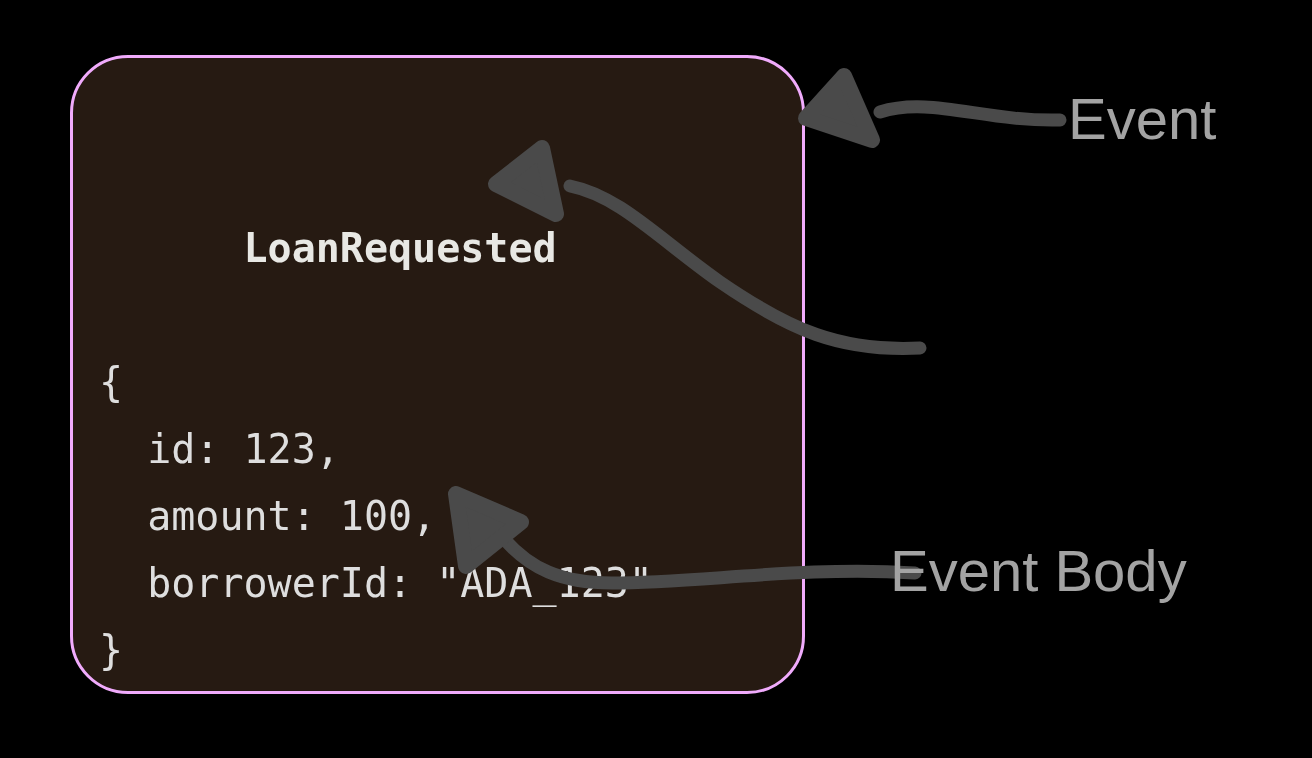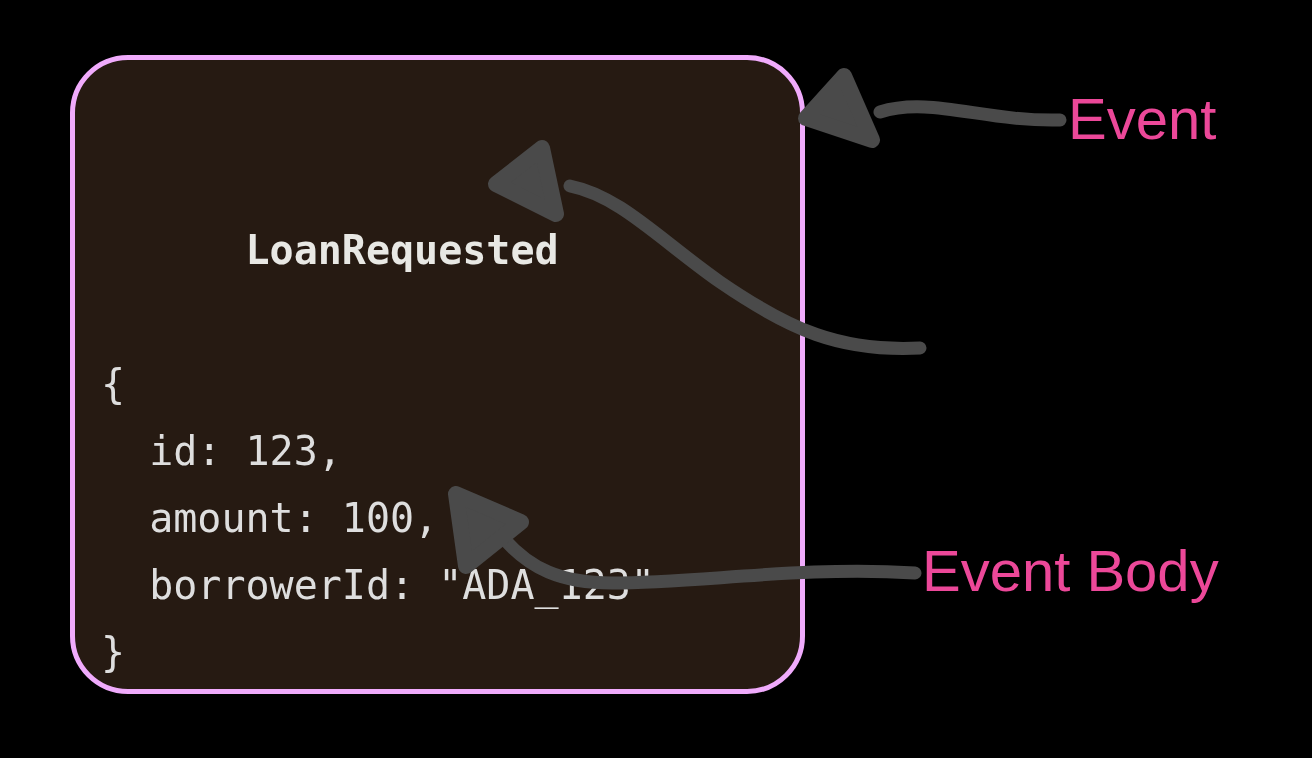--- a/index.html
+++ b/index.html
@@ -18,21 +18,21 @@
 
   
   #event-card {
     position: absolute;
     left: 70px;
     top: 55px;
     width: 735px;
     height: 639px;
     box-sizing: border-box;
     background: #261a12;
-    border: 5px solid #f0abfc;
+    border: 3px solid #f0abfc;
     border-radius: 58px;
     z-index: 2;
   }
 
   #event-code {
     position: absolute;
     left: 26px;
     top: 90px;
     right: 10px;
     margin: 0;
@@ -60,30 +60,30 @@
     width: 1312px;
     height: 758px;
     z-index: 5;
     pointer-events: none;
   }
 
   
   .annotation-label {
     position: absolute;
     z-index: 6;
-    color: #ec4899;
+    color: #a3a3a3;
     font-family: "Liberation Sans", sans-serif;
     font-size: 58px;
     font-weight: 400;
     line-height: 1;
     white-space: nowrap;
   }
   #label-event      { left: 1068px; top: 90px;  }
   #label-event-type { left: 928px;  top: 317px; }
-  #label-event-body { left: 922px;  top: 542px; }
+  #label-event-body { left: 890px;  top: 542px; }
 </style>
 </head>
 <body>
 
 <div id="canvas">
 
   <div id="event-card">
     <div id="event-code">
       <span class="code-title">LoanRequested</span>
       <span class="code-line">{

